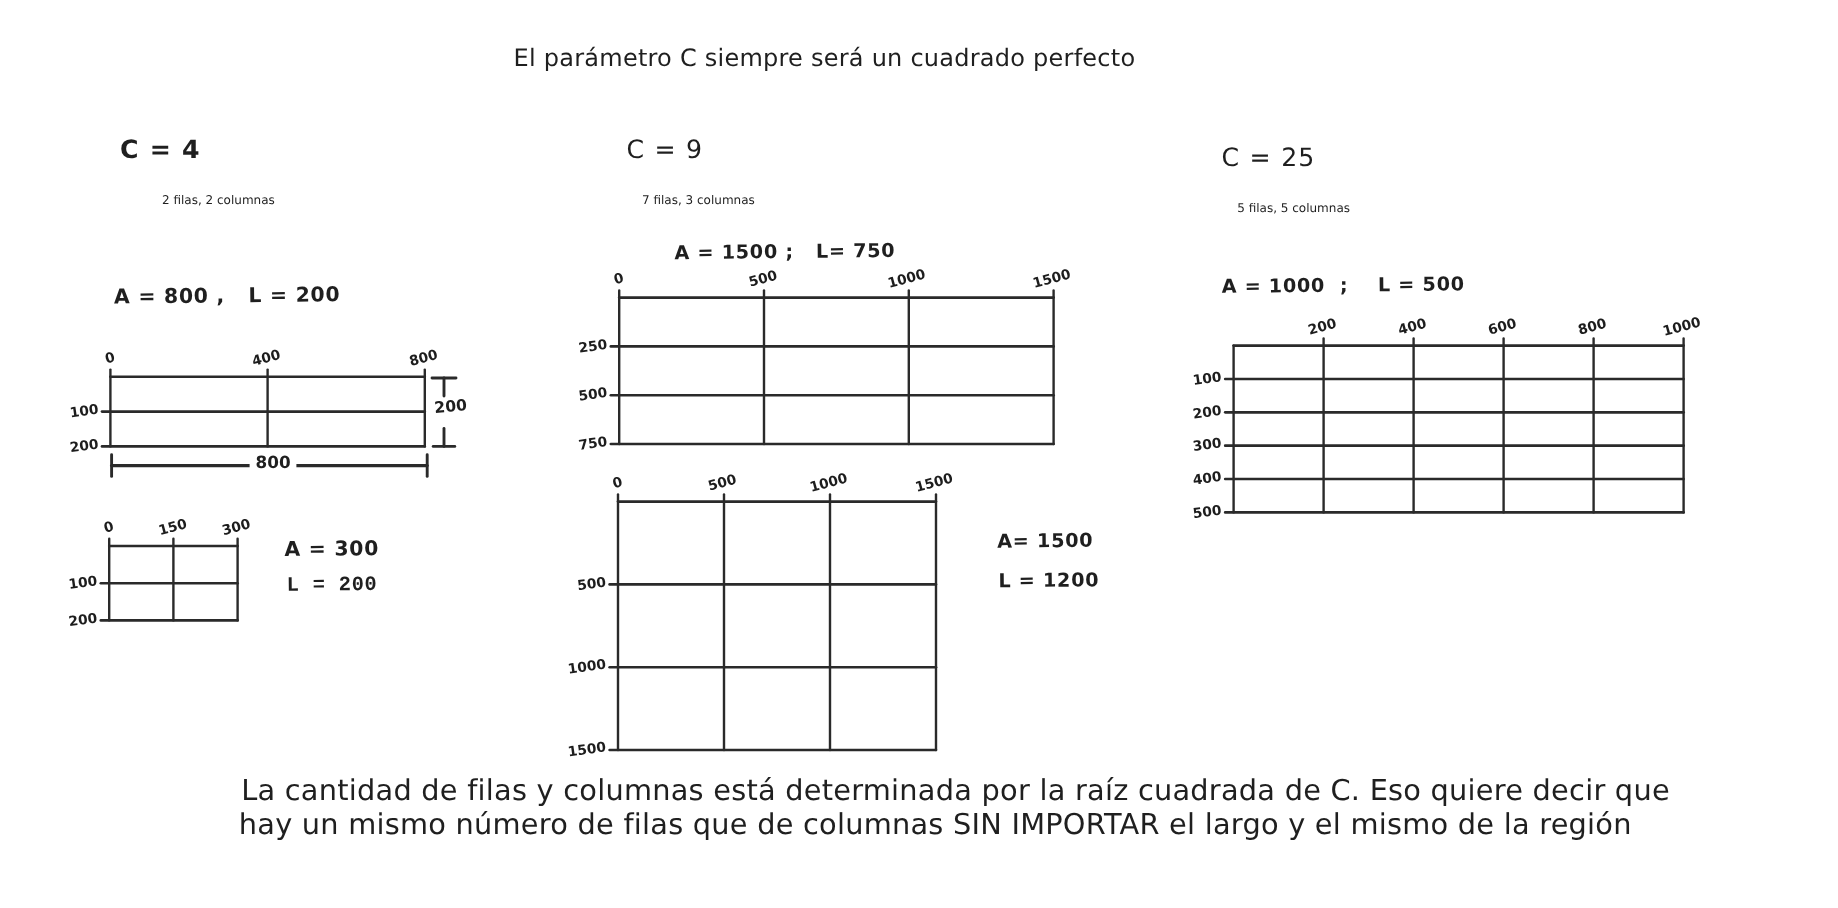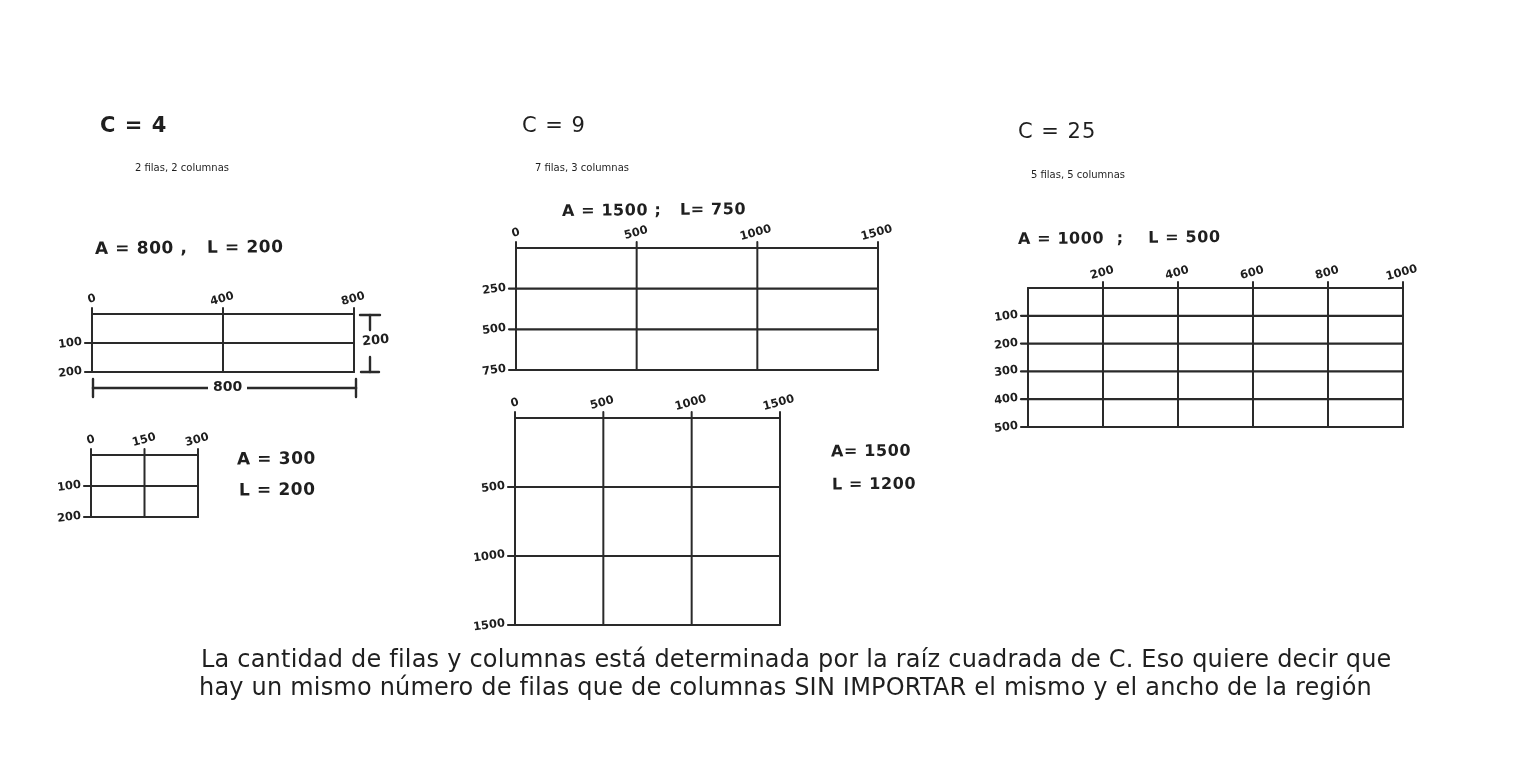--- a/index.html
+++ b/index.html
@@ -21,20 +21,21 @@
   }
   .dim-label { font-size:13px; font-weight:bold; transform:rotate(-5deg); }
   .dim-label.wide { font-size:14px; background:#ffffff; padding:0 5px; transform:none; }
   .bracket { position:absolute; overflow:visible; }
 </style>
 </head>
 <body>
 
 <div class="canvas">
 
+  <div class="abs title" style="left:428px; top:36px;">El parámetro C siempre será un cuadrado perfecto</div>
 
   <div class="abs heading" style="left:100px; top:113px;font-weight:bold;">C = 4</div>
   <div class="abs subheading" style="left:135px; top:162px;">2 filas, 2 columnas</div>
   <div class="abs exlabel" style="left:95px; top:237px;">A = 800 ,   L = 200</div>
 
   <div class="grid" style="left:92px; top:314px; width:262px; height:58px;">
       <svg width="282" height="78" style="left: -10px; top: -10px;">
         <line x1="10" y1="4" x2="10" y2="68" stroke="#2a2a2a" stroke-width="2" stroke-linecap="round"></line>
         <line x1="141" y1="4" x2="141" y2="68" stroke="#2a2a2a" stroke-width="2" stroke-linecap="round"></line>
         <line x1="272" y1="4" x2="272" y2="68" stroke="#2a2a2a" stroke-width="2" stroke-linecap="round"></line>
@@ -73,21 +74,21 @@
         <line x1="3" y1="41" x2="117" y2="41" stroke="#2a2a2a" stroke-width="2.2" stroke-linecap="round"></line>
         <line x1="3" y1="72" x2="117" y2="72" stroke="#2a2a2a" stroke-width="2.2" stroke-linecap="round"></line>
       </svg>
       <span class="xtick" style="left: 0px; top: -23px; transform: translateX(-55%) rotate(-15deg);">0</span>
       <span class="xtick" style="left: 53.5px; top: -23px; transform: translateX(-55%) rotate(-15deg);">150</span>
       <span class="xtick" style="left: 107px; top: -23px; transform: translateX(-55%) rotate(-15deg);">300</span>
       <span class="ytick" style="left: -10px; top: 31px; transform: translate(-100%, -55%) rotate(-8deg);">100</span>
       <span class="ytick" style="left: -10px; top: 62px; transform: translate(-100%, -55%) rotate(-8deg);">200</span>
     </div>
   <div class="abs exlabel" style="left:237px; top:448px;">A = 300</div>
-  <div class="abs exlabel" style="left:239px; top:479px;">L = 200</div>
+  <div class="abs exlabel" style="left:239px; top:479px;font-family:Liberation Mono, monospace;">L = 200</div>
 
   <div class="abs heading" style="left:522px; top:113px;">C = 9</div>
   <div class="abs subheading" style="left:535px; top:162px;">7 filas, 3 columnas</div>
   <div class="abs exlabel sm" style="left:562px; top:200px;">A = 1500 ;   L= 750</div>
 
   <div class="grid" style="left:516px; top:248px; width:362px; height:122px;">
       <svg width="382" height="142" style="left: -10px; top: -10px;">
         <line x1="10" y1="4" x2="10" y2="132" stroke="#2a2a2a" stroke-width="2" stroke-linecap="round"></line>
         <line x1="130.66666666666669" y1="4" x2="130.66666666666669" y2="132" stroke="#2a2a2a" stroke-width="2" stroke-linecap="round"></line>
         <line x1="251.33333333333334" y1="4" x2="251.33333333333334" y2="132" stroke="#2a2a2a" stroke-width="2" stroke-linecap="round"></line>
@@ -153,15 +154,15 @@
       <span class="xtick" style="left: 300px; top: -23px; transform: translateX(-55%) rotate(-15deg);">800</span>
       <span class="xtick" style="left: 375px; top: -23px; transform: translateX(-55%) rotate(-15deg);">1000</span>
       <span class="ytick" style="left: -10px; top: 27.8px; transform: translate(-100%, -55%) rotate(-8deg);">100</span>
       <span class="ytick" style="left: -10px; top: 55.6px; transform: translate(-100%, -55%) rotate(-8deg);">200</span>
       <span class="ytick" style="left: -10px; top: 83.4px; transform: translate(-100%, -55%) rotate(-8deg);">300</span>
       <span class="ytick" style="left: -10px; top: 111.2px; transform: translate(-100%, -55%) rotate(-8deg);">400</span>
       <span class="ytick" style="left: -10px; top: 139px; transform: translate(-100%, -55%) rotate(-8deg);">500</span>
     </div>
 
   <div class="abs footer-line" style="left:201px; top:645px;">La cantidad de filas y columnas está determinada por la raíz cuadrada de C. Eso quiere decir que</div>
-  <div class="abs footer-line" style="left:199px; top:673px;">hay un mismo número de filas que de columnas SIN IMPORTAR el mismo y el ancho de la región</div>
+  <div class="abs footer-line" style="left:199px; top:673px;">hay un mismo número de filas que de columnas SIN IMPORTAR el largo y el mismo de la región</div>
 
 </div>
 
 </body></html>

